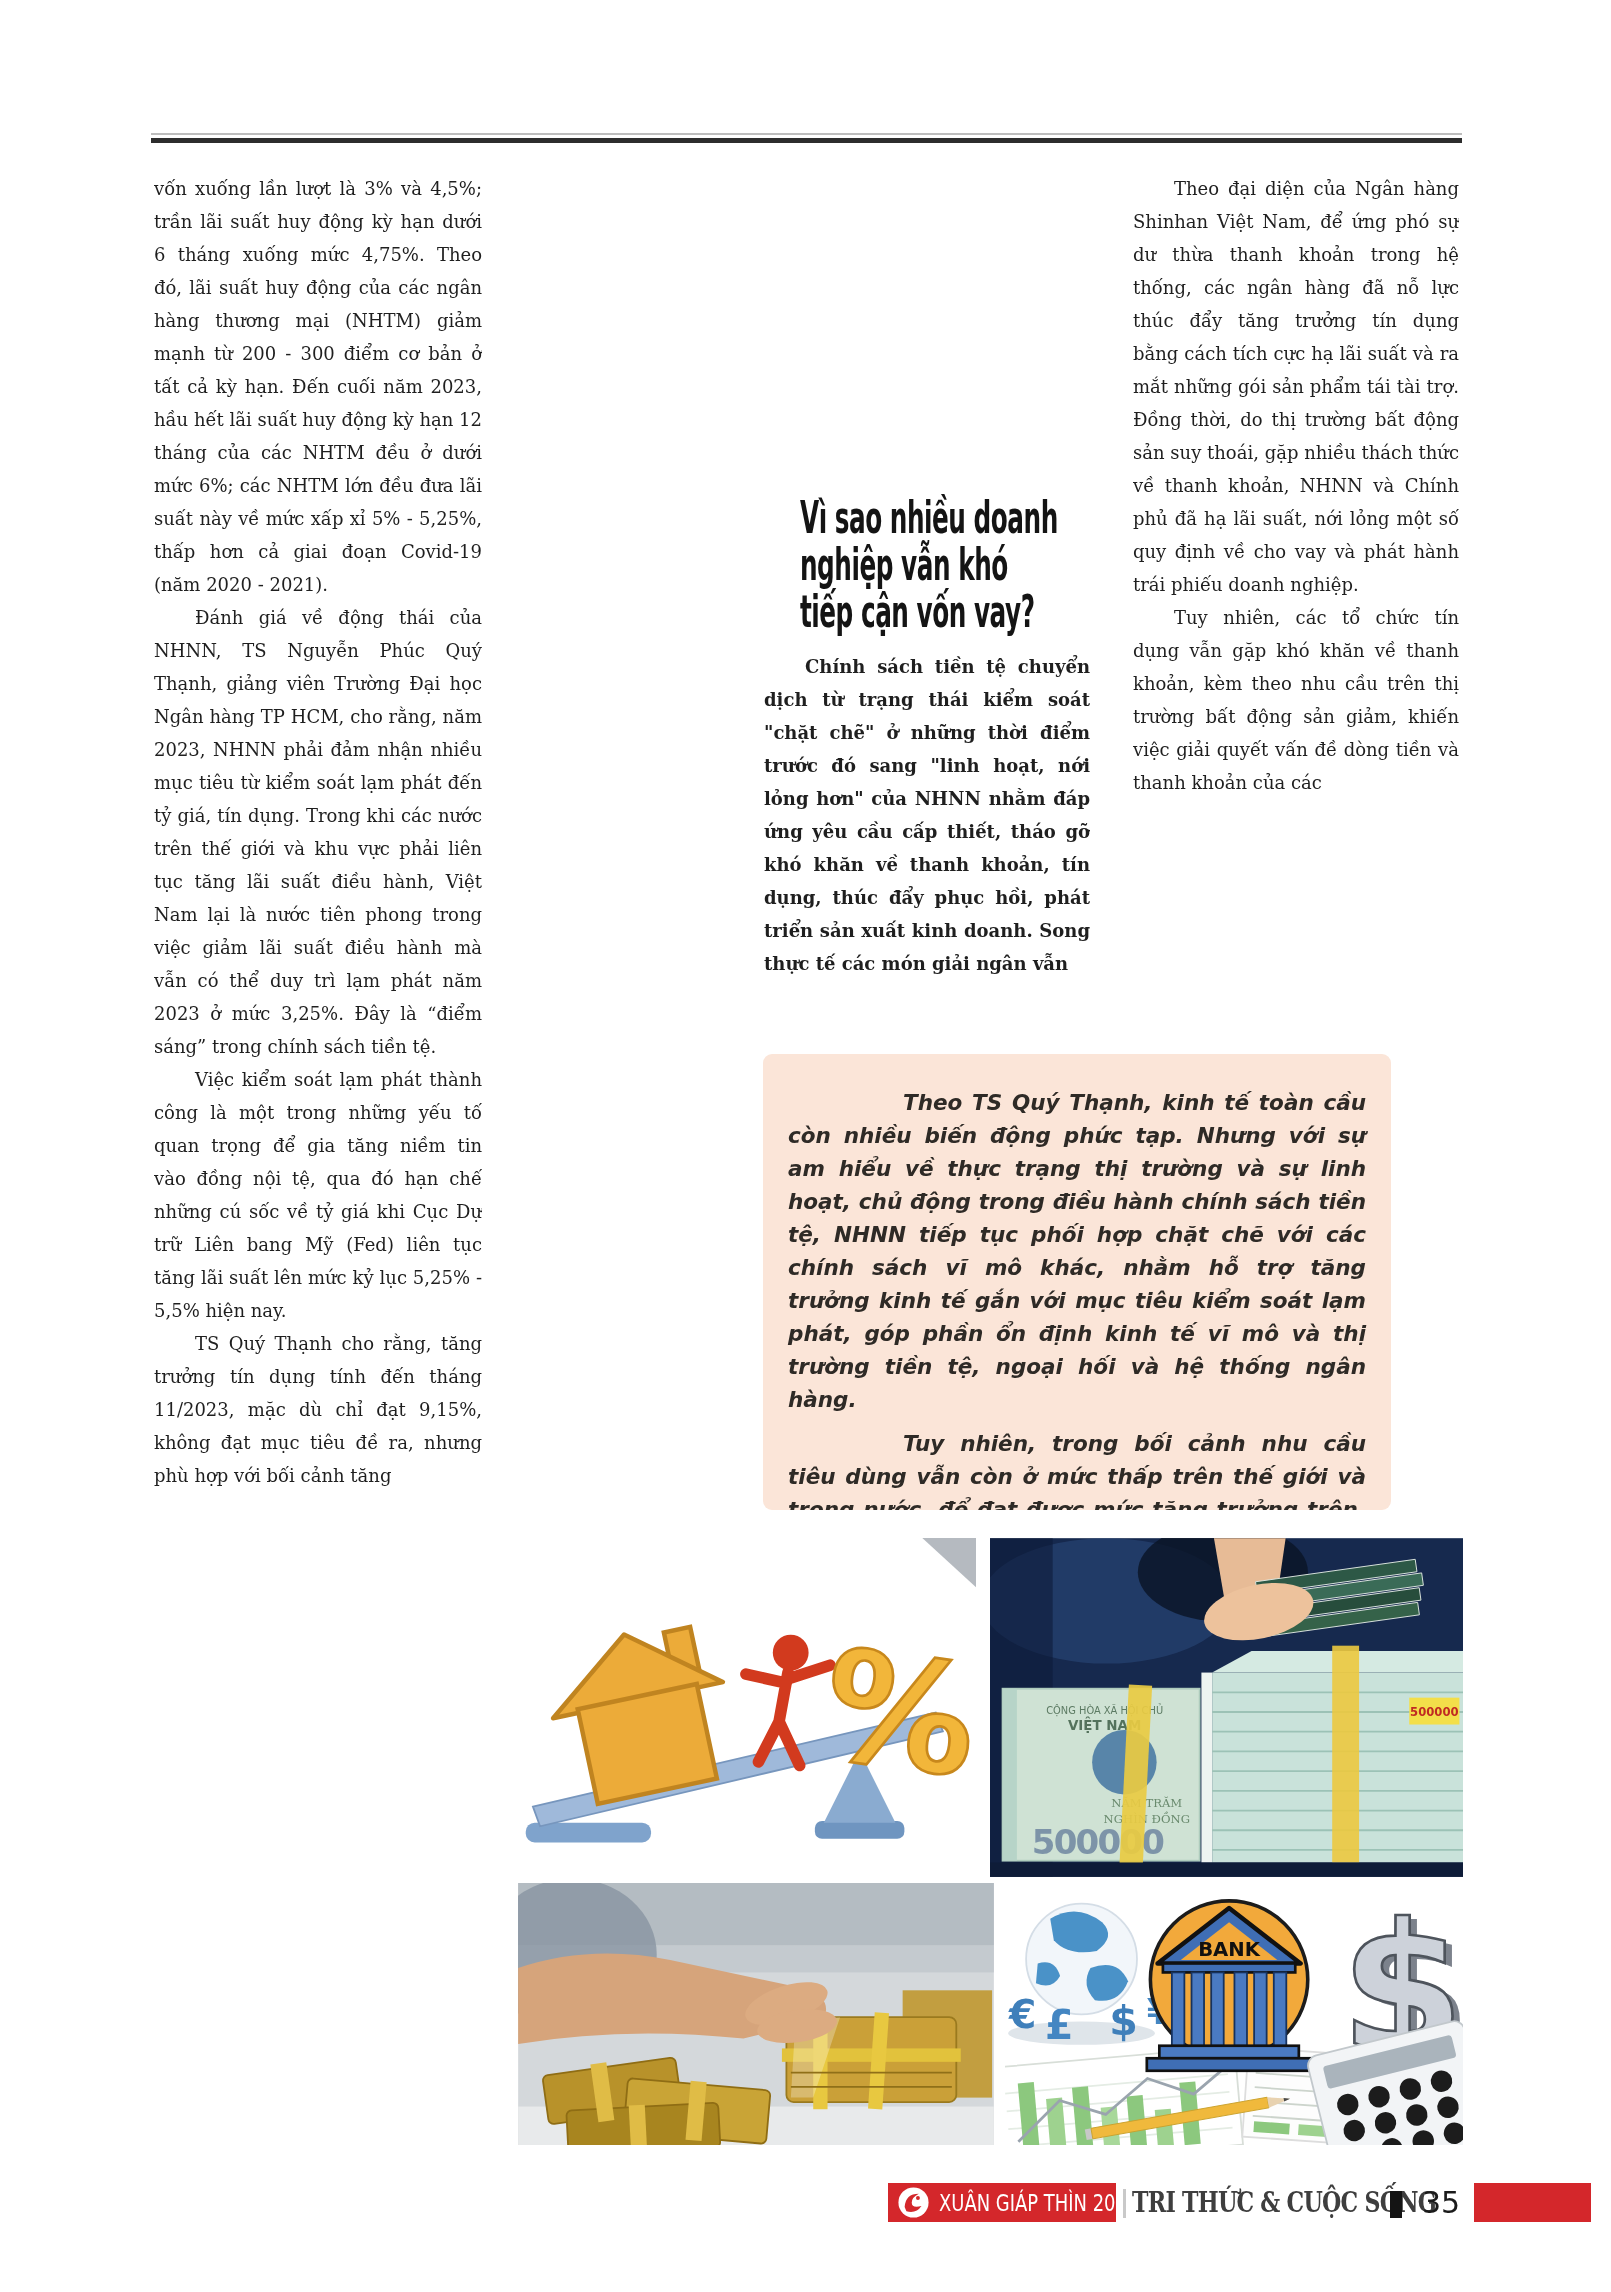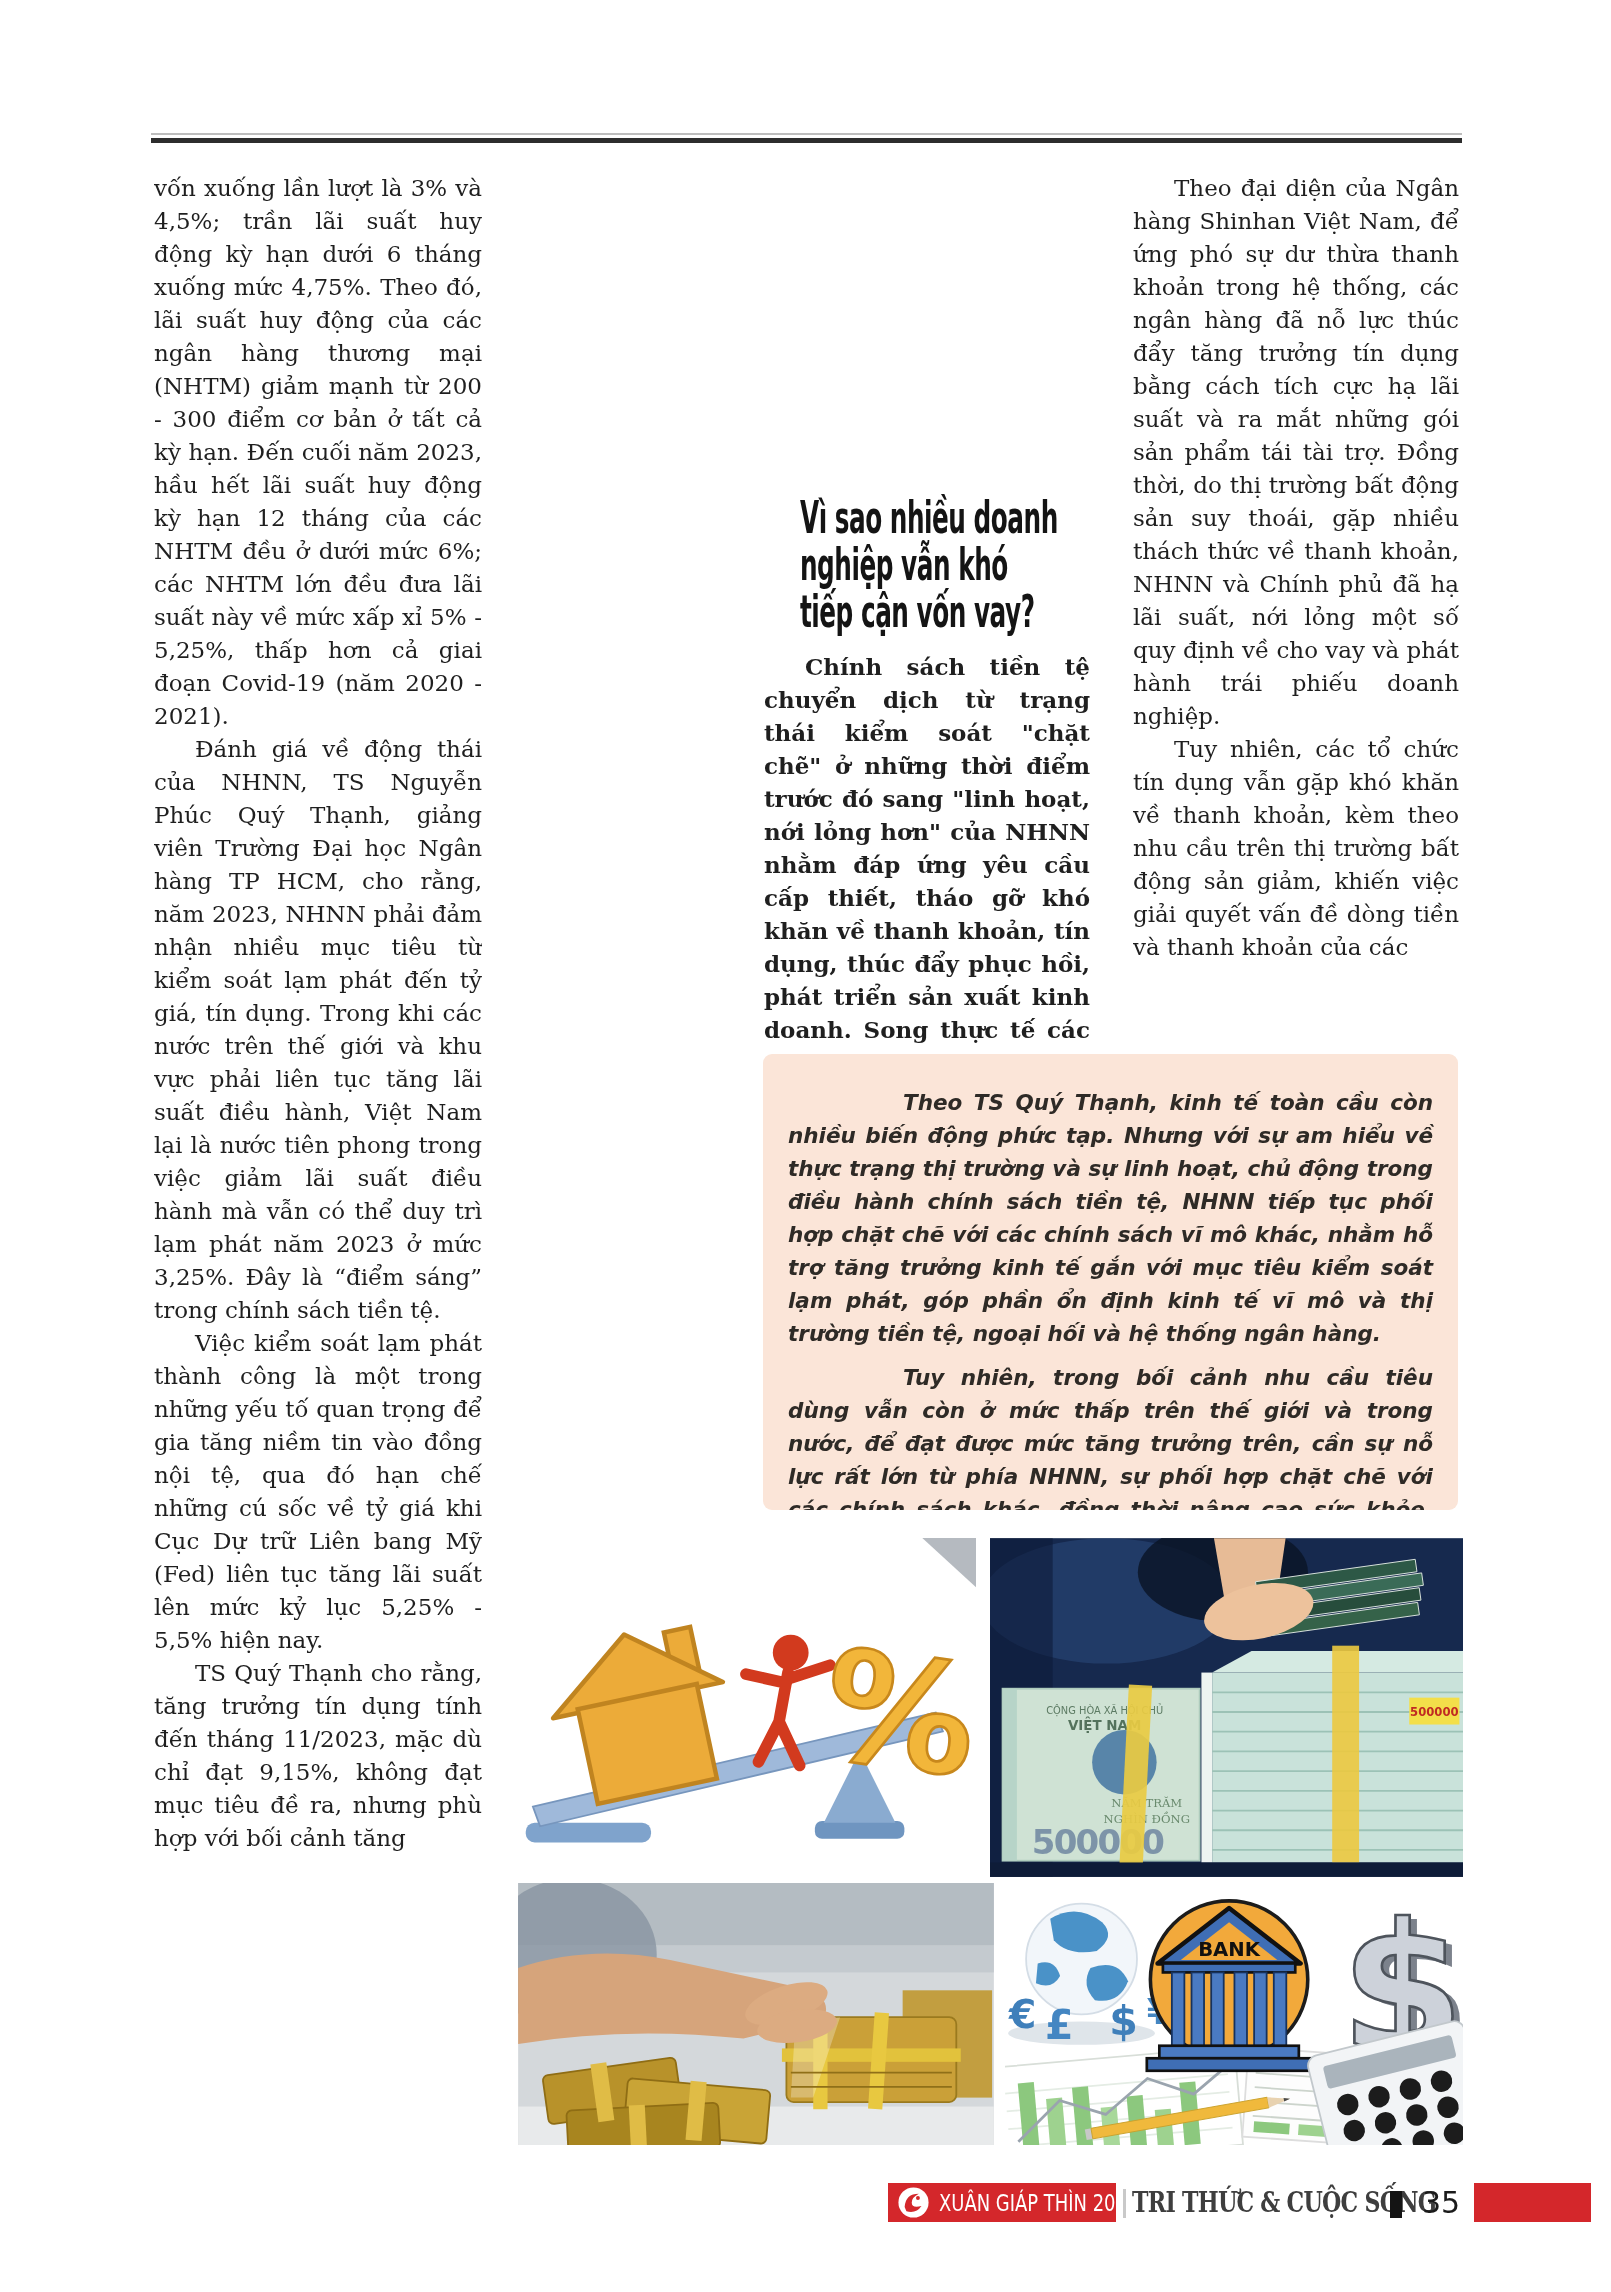--- a/index.html
+++ b/index.html
@@ -1,33 +1,33 @@
 <!DOCTYPE html>
 <html style="font-size:14.3px"><head>
 <meta charset="utf-8">
 <style>
   html,body{margin:0;padding:0;background:#ffffff;}
   .page{position:relative;width:1611px;height:2293px;background:#ffffff;overflow:hidden;
         font-family:"DejaVu Serif", "Liberation Serif", serif;color:#1f1f1f;}
   .rule-light{position:absolute;left:151px;top:133px;width:1311px;height:1.8px;background:#bdbdbd;}
   .rule-dark{position:absolute;left:151px;top:138px;width:1311px;height:4.5px;background:#2d2d2d;}
 
-  .bodytext{position:absolute;text-align:justify;font-size:23px;line-height:33px;}
+  .bodytext{position:absolute;text-align:justify;font-size:18px;line-height:33px;}
   .bodytext p{margin:0;}
   .indent{text-indent:41px;}
   #col1{left:154px;top:172px;width:328px;height:1975px;overflow:hidden;}
   #col2p1{left:764px;top:172px;width:326px;}
   #col3{left:1133px;top:172px;width:326px;height:860px;overflow:hidden;}
   #col2p2{left:764px;top:650px;width:326px;height:399px;overflow:hidden;font-weight:bold;}
 
   .heading{position:absolute;left:800px;top:494px;font-family:"DejaVu Sans","Liberation Sans",sans-serif;
            font-weight:bold;font-size:45px;line-height:47px;color:#141414;white-space:nowrap;
            letter-spacing:-0.9px;transform:scaleX(0.55);transform-origin:0 0;}
 
-  .callout{position:absolute;left:763px;top:1054px;width:695px;height:456px;box-sizing:border-box;
+  .callout{position:absolute;left:763px;top:1054px;width:628px;height:456px;box-sizing:border-box;
            background:#fbe5d8;border-radius:9px;padding:32px 25px 0 25px;overflow:hidden;
            font-family:"DejaVu Sans","Liberation Sans",sans-serif;font-weight:bold;font-style:italic;
            font-size:21.5px;line-height:33px;color:#2e2a26;text-align:justify;}
   .callout p{margin:0;text-indent:115px;}
   .callout p + p{margin-top:10.7px;}
 
   .photo{position:absolute;overflow:hidden;background:#fff;}
   #photo-seesaw{left:515px;top:1538px;width:461px;height:334px;}
   #photo-money{left:990px;top:1538px;width:473px;height:339px;}
   #photo-gold{left:518px;top:1883px;width:476px;height:262px;}

